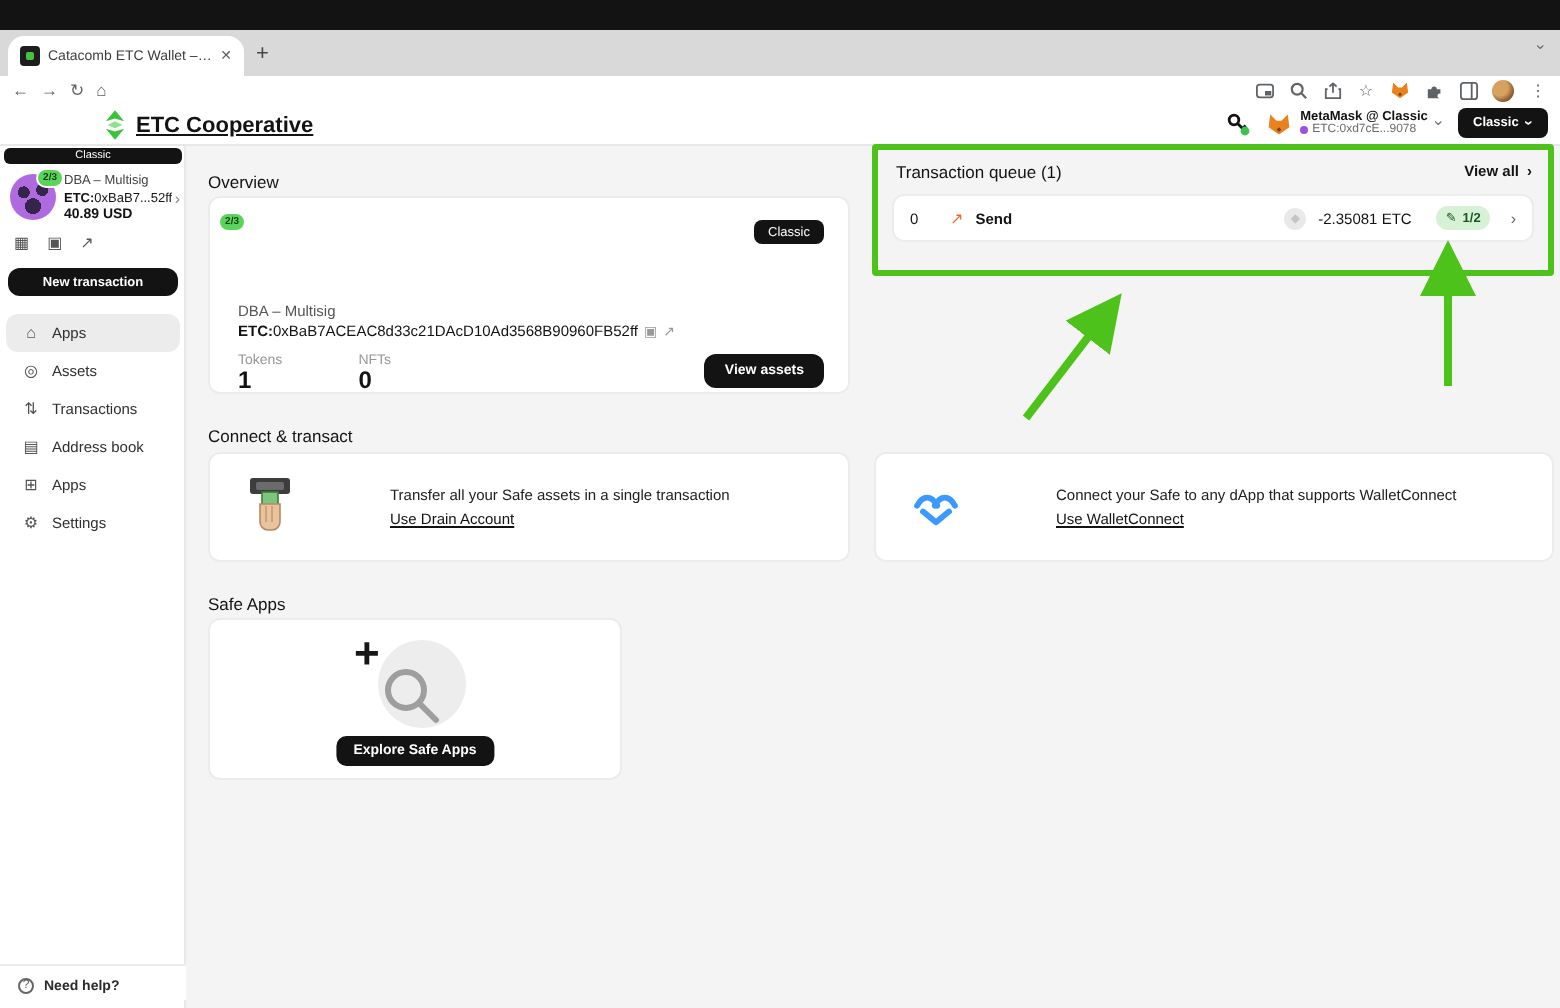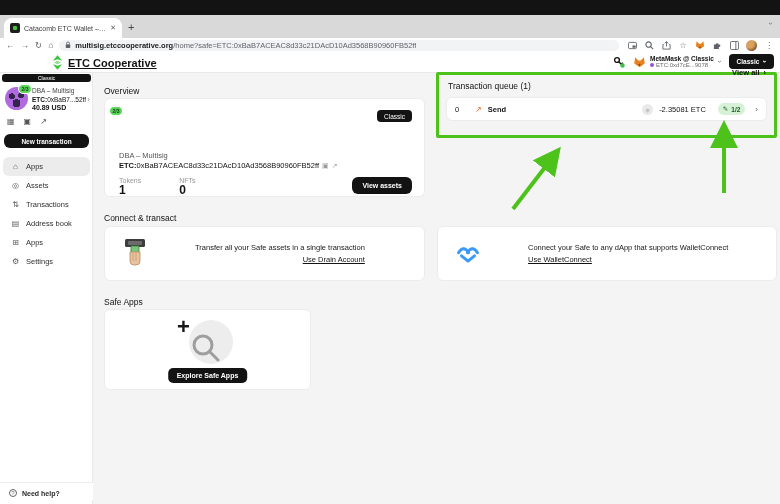--- a/index.html
+++ b/index.html
@@ -96,21 +96,21 @@
   .tq-nonce { font-size:7.5px; color:#121312; width:14px; }
   .send-arrow { color:#e8672c; font-size:8px; }
   .tq-type { font-size:7.5px; font-weight:bold; }
   .tok-circle { margin-left:auto; width:11px; height:11px; border-radius:50%; background:#e9e9e9; color:#c4c4c4; font-size:6px; display:flex; align-items:center; justify-content:center; }
   .tq-amount { font-size:7.5px; color:#121312; }
   .sig-pill { background:#d6f1d6; border-radius:8px; padding:2px 5px; font-size:6.5px; font-weight:bold; color:#18581f; display:flex; align-items:center; gap:3px; margin-left:6px; }
   .tq-chev { color:#666; font-size:8px; margin-left:4px; }
 
   
   .ct-title { left:104px; top:213px; }
-  .ct-card-l { left:104px; top:226px; width:321px; height:55px; display:flex; align-items:center;text-align:right; }
+  .ct-card-l { left:104px; top:226px; width:321px; height:55px; display:flex; align-items:center; }
   .ct-card-r { left:437px; top:226px; width:340px; height:55px; display:flex; align-items:center; }
   .ct-icon { margin-left:16px; width:28px; flex:0 0 auto; display:flex; justify-content:center; }
   .ct-text { margin-left:46px; line-height:12px; }
   .ct-line { font-size:7.5px; color:#202020; }
   .ct-link { font-size:7.5px; font-weight:normal; text-decoration:underline; color:#121312; }
 
   
   .sa-title { left:104px; top:297px;text-align:right; }
   .sa-card { left:104px; top:309px; width:207px; height:81px; }
   .sa-illus { position:absolute; left:72px; top:8px; width:60px; height:52px; }
@@ -134,27 +134,20 @@
   </div>
   <span class="abs newtab-btn">+</span>
   <span class="abs tabstrip-chev chev-down">›</span>
 </div>
 
 <div class="abs url-row">
   <span class="nav-ic">←</span>
   <span class="nav-ic">→</span>
   <span class="nav-ic">↻</span>
   <span class="nav-ic">⌂</span>
-  <div class="omnibox">
-    <svg width="6" height="8" viewBox="0 0 8 10">
-        <path d="M2 4 V3 a2 2 0 0 1 4 0 V4" fill="none" stroke="#5f6368" stroke-width="1.2"></path>
-        <rect x="1" y="4" width="6" height="5" rx="1" fill="#5f6368"></rect>
-      </svg>
-    <span class="url-txt"><span class="url-domain">multisig.etccooperative.org</span><span class="url-path">/home?safe=ETC:0xBaB7ACEAC8d33c21DAcD10Ad3568B90960FB52ff</span></span>
-  </div>
   <div class="chrome-icons">
     <span class="ci">
         <svg width="9" height="9" viewBox="0 0 10 10">
           <rect x="0.5" y="1.5" width="9" height="7" rx="1.5" fill="none" stroke="#5f6368"></rect>
           <rect x="5" y="5" width="3.5" height="2.5" fill="#5f6368"></rect>
         </svg>
       </span>
     <span class="ci">
         <svg width="9" height="9" viewBox="0 0 10 10">
           <circle cx="4" cy="4" r="3" fill="none" stroke="#5f6368" stroke-width="1.2"></circle>
@@ -305,21 +298,21 @@
     <div>
       <div class="stat-label">NFTs</div>
       <div class="stat-value">0</div>
     </div>
   </div>
   <button class="view-assets">View assets</button>
 </div>
 
 <div class="abs queue-box"></div>
 <div class="abs h2 tq-title">Transaction queue (1)</div>
-<span class="tq-viewall abs" style="right:14px; top:68px;">
+<span class="tq-viewall abs" style="right:14px; top:81px;">
   <span>View all</span>
   <span>›</span>
 </span>
 <div class="card tq-card">
   <span class="tq-nonce">0</span>
   <span class="send-arrow">↗</span>
   <span class="tq-type">Send</span>
   <span class="tok-circle">◆</span>
   <span class="tq-amount">-2.35081 ETC</span>
   <span class="sig-pill">

